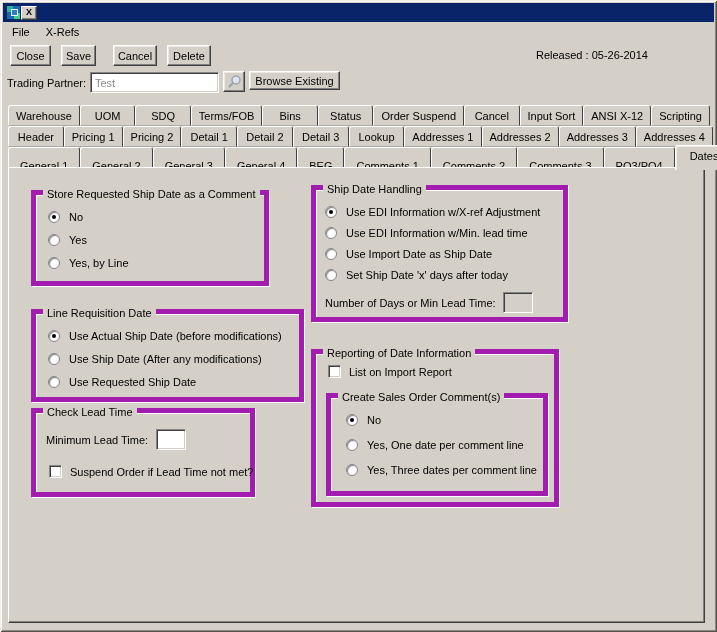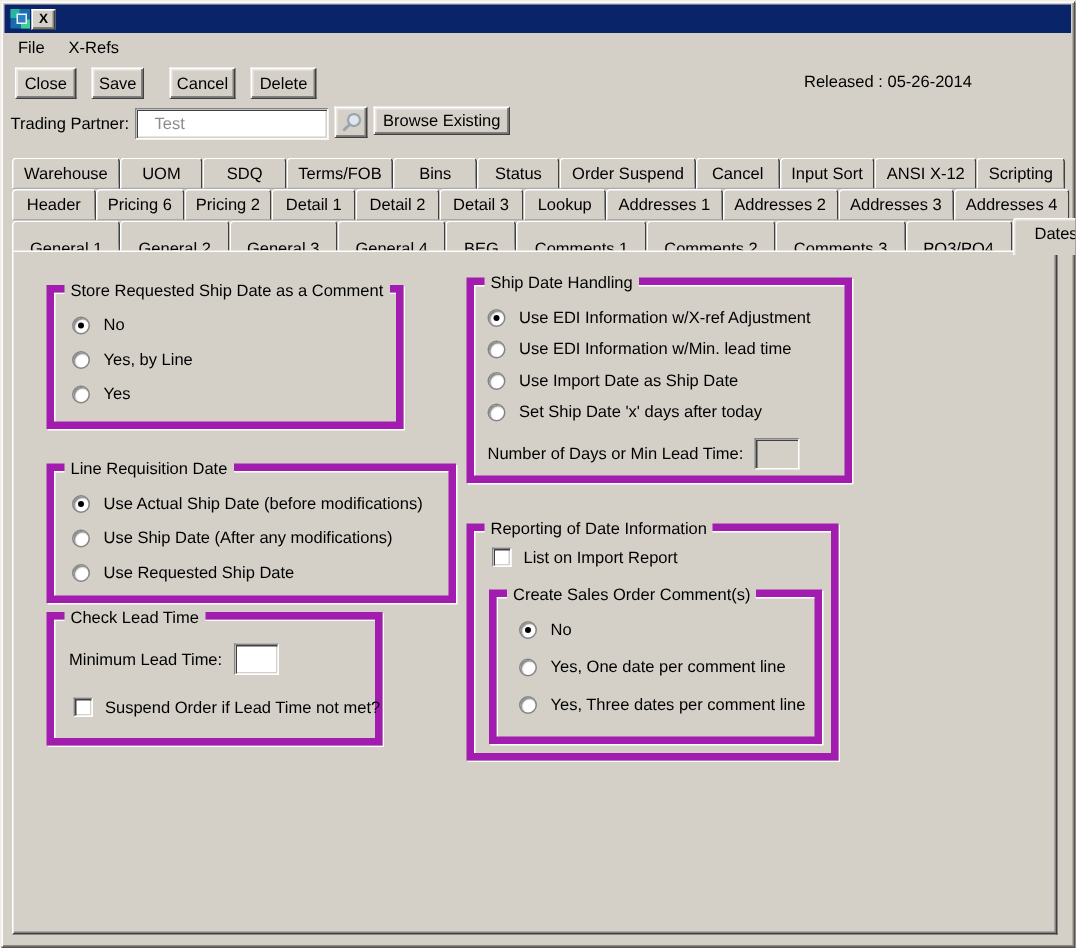--- a/index.html
+++ b/index.html
@@ -55,21 +55,21 @@
     display: inline-flex; align-items: center; justify-content: center;
     cursor: default;
   }
   .sunken {
     background: #fff;
     border: 1px solid; border-color: #848484 #fff #fff #848484;
     box-shadow: inset 1px 1px 0 #404040, inset -1px -1px 0 #d4d0c8;
   }
   input.sunken {
     font-family: "Liberation Sans", sans-serif; font-size: 11px;
-    padding: 1px 12px; outline: none;
+    padding: 1px 4px; outline: none;
   }
   
   .toolbar { position: absolute; left: 10px; top: 45px; height: 21px; display: flex; }
   .toolbar .btn { height: 21px; }
   .released { position: absolute; left: 536px; top: 49px; white-space: nowrap; }
   
   .tp-label { position: absolute; left: 7px; top: 77px; }
   .tp-input {
     position: absolute; left: 90px; top: 72px; width: 129px; height: 21px;
     color: #8c8c8c;
@@ -187,21 +187,21 @@
     <span class="tab">Bins</span>
     <span class="tab">Status</span>
     <span class="tab">Order Suspend</span>
     <span class="tab">Cancel</span>
     <span class="tab">Input Sort</span>
     <span class="tab">ANSI X-12</span>
     <span class="tab">Scripting</span>
   </div>
   <div class="tabrow tabrow-2">
     <span class="tab">Header</span>
-    <span class="tab">Pricing 6</span>
+    <span class="tab">Pricing 1</span>
     <span class="tab">Pricing 2</span>
     <span class="tab">Detail 1</span>
     <span class="tab">Detail 2</span>
     <span class="tab">Detail 3</span>
     <span class="tab">Lookup</span>
     <span class="tab">Addresses 1</span>
     <span class="tab">Addresses 2</span>
     <span class="tab">Addresses 3</span>
     <span class="tab">Addresses 4</span>
   </div>
@@ -221,25 +221,25 @@
   <div class="page">
 
     <div class="group pad-top" style="left:22px; top:22px; width:238px; height:96px;">
       <span class="group-title">Store Requested Ship Date as a Comment</span>
       <div class="opt">
         <span class="radio checked"></span>
         <span class="opt-label">No</span>
       </div>
       <div class="opt">
         <span class="radio"></span>
+        <span class="opt-label">Yes</span>
+      </div>
+      <div class="opt">
+        <span class="radio"></span>
         <span class="opt-label">Yes, by Line</span>
-      </div>
-      <div class="opt">
-        <span class="radio"></span>
-        <span class="opt-label">Yes</span>
       </div>
     </div>
 
     <div class="group pad-top" style="left:22px; top:141px; width:273px; height:93px;">
       <span class="group-title">Line Requisition Date</span>
       <div class="opt">
         <span class="radio checked"></span>
         <span class="opt-label">Use Actual Ship Date (before modifications)</span>
       </div>
       <div class="opt">

